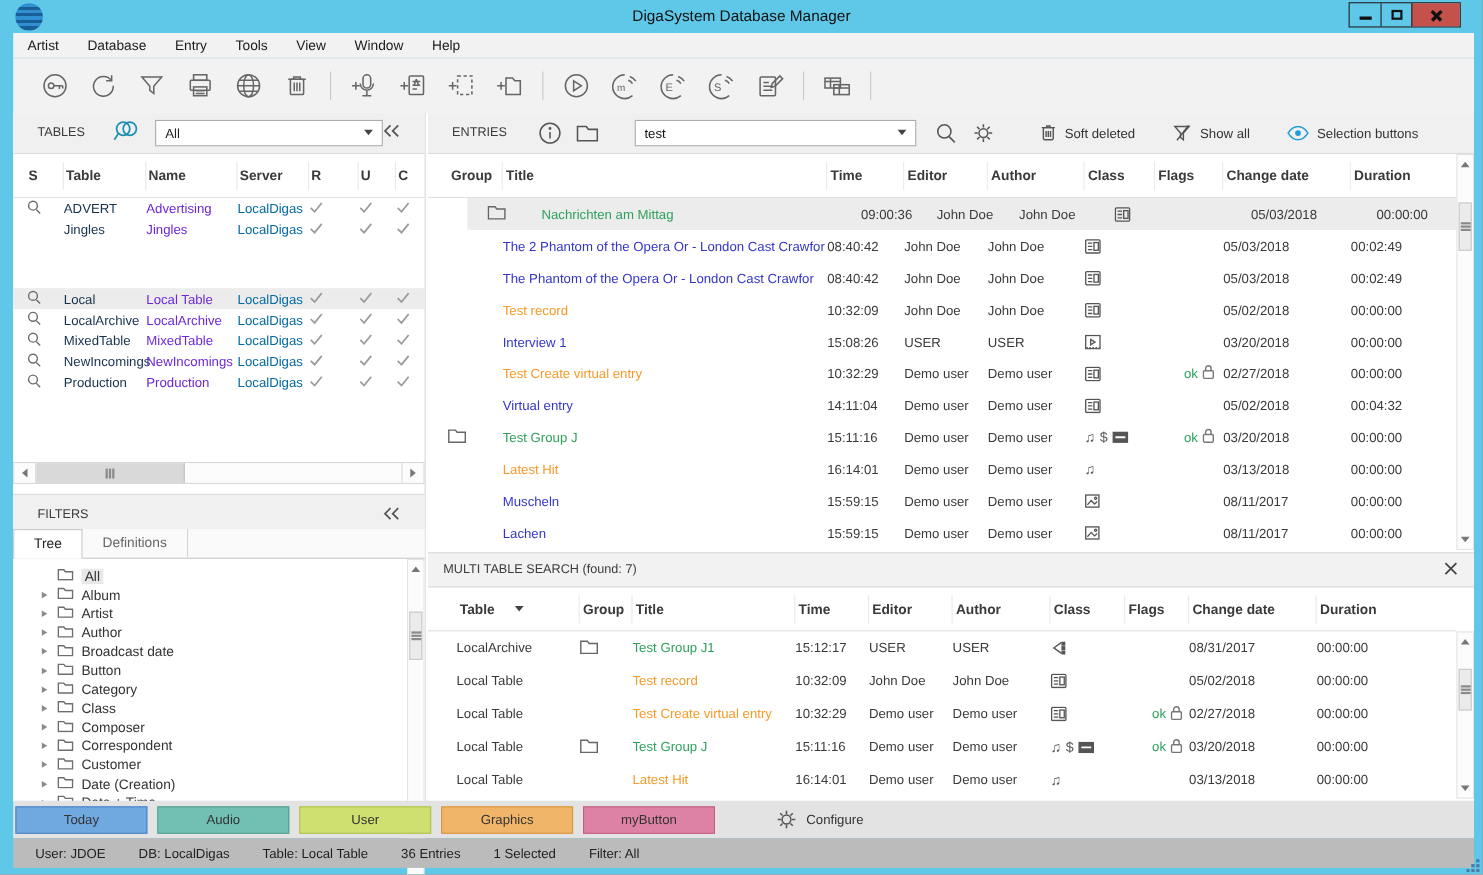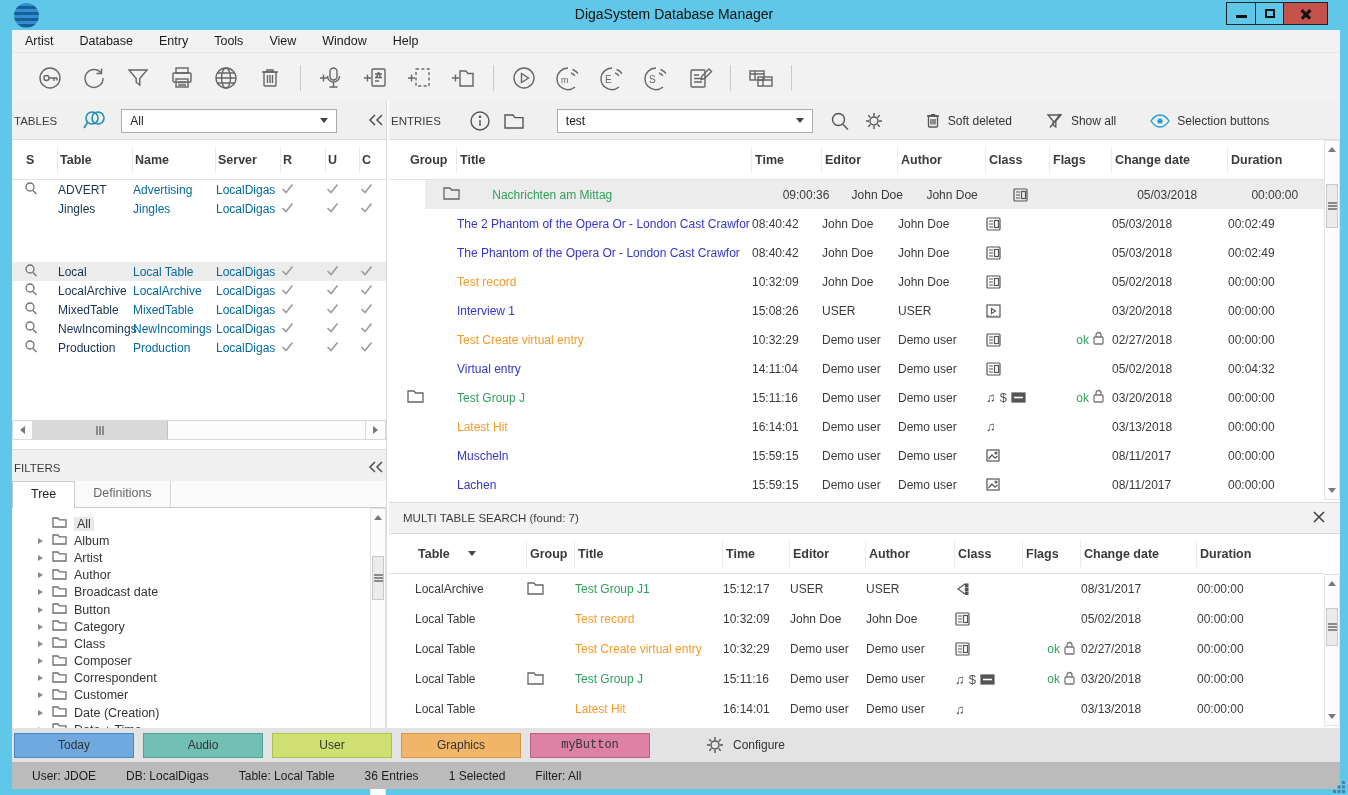--- a/index.html
+++ b/index.html
@@ -32,38 +32,38 @@
   .tool { width:44px; height:30px; display:flex; align-items:center; justify-content:center; }
   .tool svg { stroke:#666; fill:none; stroke-width:1.4; }
   .tb-sep { width:1px; height:26px; background:#C9C9C9; margin:0 8px; }
 
   
   .main { position:absolute; top:102px; left:12px; right:8px; bottom:67px; background:#fff; }
   .left { position:absolute; left:0; top:0; width:375px; height:100%; background:#fff; border-right:1px solid #D8D8D8; }
   .right { position:absolute; left:377px; right:0; top:0; height:100%; background:#fff; }
 
   .phead { height:38px; background:#F0F0F0; border-bottom:1px solid #DCDCDC; display:flex; align-items:center;
-           font-size:11.5px; color:#3C3C3C; padding:0 2px; }
+           font-size:11.5px; color:#3C3C3C; padding:0 22px; }
   .chev-left { margin-left:auto; }
   svg.lines { stroke:#555; fill:none; stroke-width:1.6; }
 
   
   .combo { background:#fff; border:1px solid #ABABAB; height:24px; display:flex; align-items:center;
            padding:0 8px; font-size:12px; color:#222; position:relative; }
   .caret-down { width:0; height:0; border-left:4px solid transparent; border-right:4px solid transparent;
                 border-top:5px solid #444; margin-left:auto; }
   .combo input { border:none; outline:none; flex:1; font-size:12px; font-family:inherit; color:#111; background:transparent; }
 
   
   .tgrid-head { display:flex; height:40px; align-items:center; padding-left:12px; border-bottom:1px solid #E2E2E2; }
   .tgrid-head .th { font-weight:bold; font-size:12.5px; color:#3A3A3A; border-right:1px solid #E8E8E8; height:26px;
                     display:flex; align-items:center; padding-left:2px; }
   .trow { display:flex; height:19px; align-items:center; padding-left:12px; font-size:12px; }
   .trow.sel { background:#ECECEC;margin-top:44px; }
-  .tc-s{width:34px;} .tc-table{width:75px; color:#16324F;} .tc-name{width:83px; color:#0369a1;}
+  .tc-s{width:34px;} .tc-table{width:75px; color:#16324F;} .tc-name{width:83px; color:#6d28d9;}
   .tc-server{width:65px; color:#0369a1; overflow:hidden; white-space:nowrap;}
   .tc-r{width:45px;} .tc-u{width:34px;} .tc-c{width:24px;}
   .check svg { stroke:#9B9B9B; fill:none; stroke-width:1.6; }
   .mag svg { stroke:#6E6E6E; fill:none; stroke-width:1.3; }
 
   
   .hsb { position:absolute; left:0; top:318px; width:374px; height:20px; background:#FCFCFC;
          border:1px solid #D9D9D9; display:flex; align-items:center; }
   .hsb-btn { width:20px; height:100%; display:flex; align-items:center; justify-content:center; border-right:1px solid #D9D9D9; }
   .hsb-btn.rightb { border-right:none; border-left:1px solid #D9D9D9; margin-left:auto; }
@@ -1321,21 +1321,21 @@
     <span style="display:flex;gap:9px">
 
         <div class="sc-btn" style="background: rgb(111, 169, 223); border-color: rgb(77, 134, 198);">Today</div>
 
         <div class="sc-btn" style="background: rgb(114, 192, 180); border-color: rgb(84, 161, 148);">Audio</div>
 
         <div class="sc-btn" style="background: rgb(207, 223, 112); border-color: rgb(175, 194, 77);">User</div>
 
         <div class="sc-btn" style="background: rgb(240, 181, 105); border-color: rgb(215, 151, 66);">Graphics</div>
 
-        <div class="sc-btn" style="background: rgb(222, 130, 165); border-color: rgb(194, 94, 132); font-family: Liberation Mono, monospace;">myButton</div>
+        <div class="sc-btn" style="background: rgb(222, 130, 165); border-color: rgb(194, 94, 132);">myButton</div>
       </span>
     <div class="configure">
       <svg width="20" height="20" viewBox="0 0 20 20">
           <circle cx="10" cy="10" r="4"></circle>
           <path d="M10 2v3M10 15v3M2 10h3M15 10h3M4.3 4.3l2.1 2.1M13.6 13.6l2.1 2.1M15.7 4.3l-2.1 2.1M6.4 13.6l-2.1 2.1"></path>
         </svg>
       <span>Configure</span>
     </div>
   </div>
 

